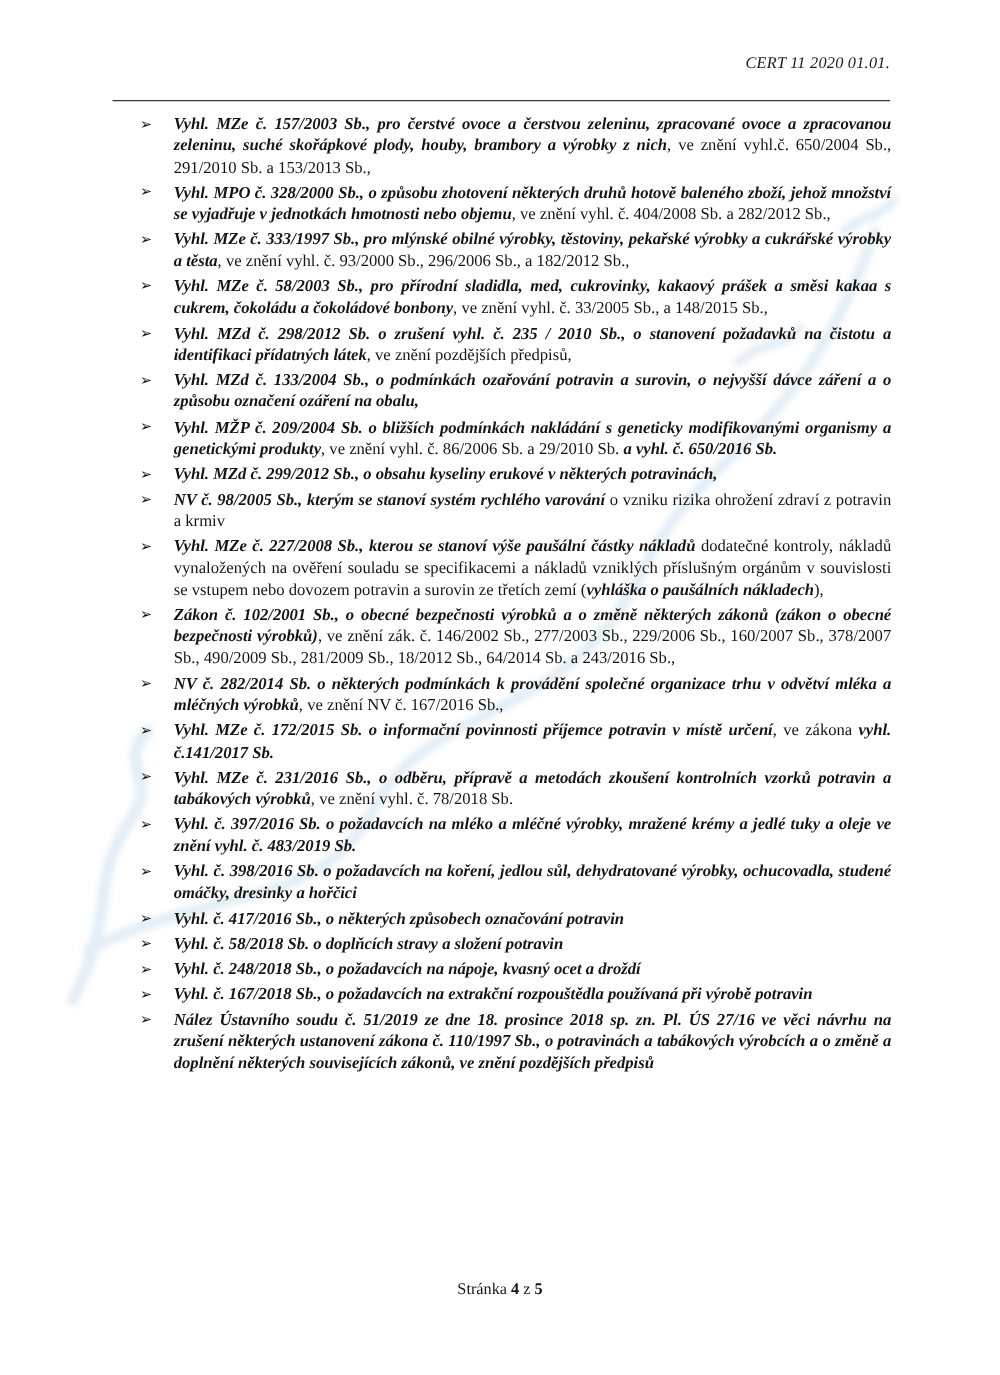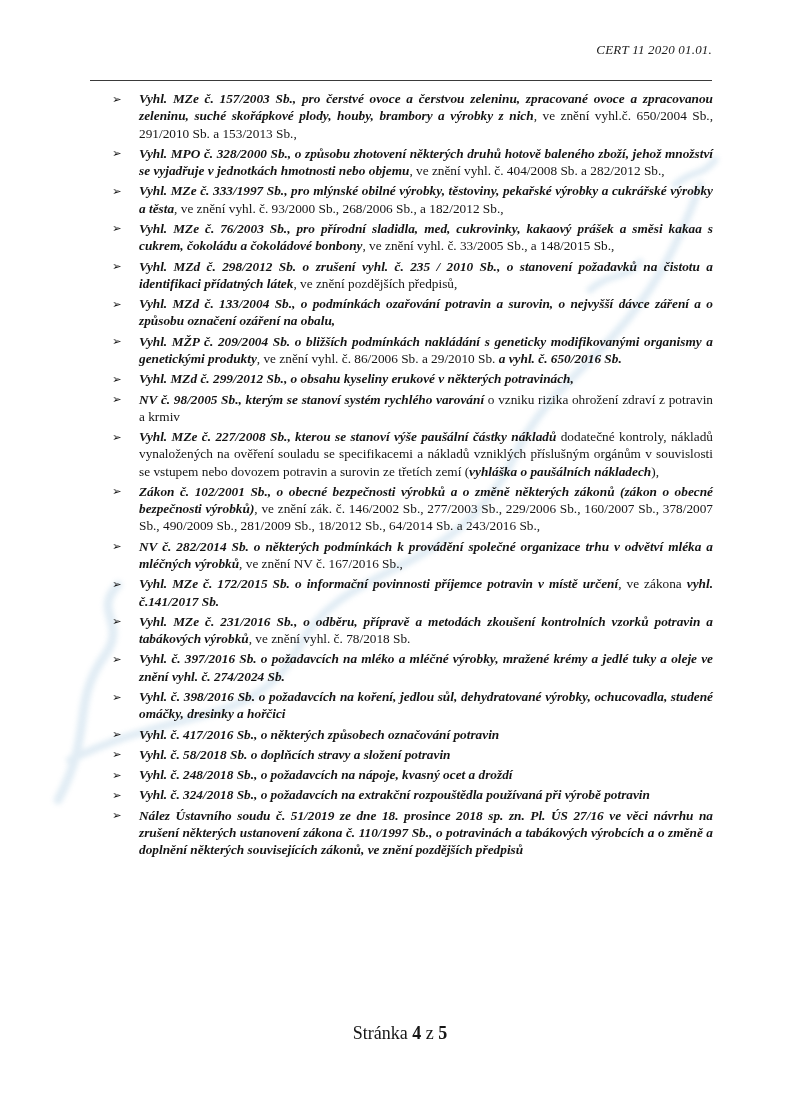--- a/index.html
+++ b/index.html
@@ -25,21 +25,21 @@
   }
   .bullet{
     flex:0 0 27px;font-size:11.5px;padding-top:1.5px;color:#111;
     font-family:"DejaVu Sans",sans-serif;
   }
   .itext{flex:1;text-align:justify;}
   .itext .b{font-weight:bold;font-style:italic;}
   .itext .r{font-weight:normal;}
   .page-footer{
     position:absolute;top:1023px;left:0;width:800px;text-align:center;
-    font-size:18px;color:#161616;
+    font-size:13px;color:#161616;
   }
   .page-footer .b{font-weight:bold;}
 </style>
 </head>
 <body>
 
 <div class="page">
 
   <svg class="watermark" viewBox="0 0 800 1100" aria-hidden="true">
     <defs>
@@ -65,25 +65,25 @@
       <li class="reg-item">
         <span class="bullet">➢</span>
         <span class="itext"><span class="b">Vyhl. MZe č. 157/2003 Sb., pro čerstvé ovoce a čerstvou zeleninu, zpracované ovoce a zpracovanou zeleninu, suché skořápkové plody, houby, brambory a výrobky z nich</span><span class="r">, ve znění vyhl.č. 650/2004 Sb., 291/2010 Sb. a 153/2013 Sb.,</span></span>
       </li>
       <li class="reg-item">
         <span class="bullet">➢</span>
         <span class="itext"><span class="b">Vyhl. MPO č. 328/2000 Sb., o způsobu zhotovení některých druhů hotově baleného zboží, jehož množství se vyjadřuje v jednotkách hmotnosti nebo objemu</span><span class="r">, ve znění vyhl. č. 404/2008 Sb. a 282/2012 Sb.,</span></span>
       </li>
       <li class="reg-item">
         <span class="bullet">➢</span>
-        <span class="itext"><span class="b">Vyhl. MZe č. 333/1997 Sb., pro mlýnské obilné výrobky, těstoviny, pekařské výrobky a cukrářské výrobky a těsta</span><span class="r">, ve znění vyhl. č. 93/2000 Sb., 268/2006 Sb., a 182/2012 Sb.,</span></span>
+        <span class="itext"><span class="b">Vyhl. MZe č. 333/1997 Sb., pro mlýnské obilné výrobky, těstoviny, pekařské výrobky a cukrářské výrobky a těsta</span><span class="r">, ve znění vyhl. č. 93/2000 Sb., 296/2006 Sb., a 182/2012 Sb.,</span></span>
       </li>
       <li class="reg-item">
         <span class="bullet">➢</span>
-        <span class="itext"><span class="b">Vyhl. MZe č. 76/2003 Sb., pro přírodní sladidla, med, cukrovinky, kakaový prášek a směsi kakaa s cukrem, čokoládu a čokoládové bonbony</span><span class="r">, ve znění vyhl. č. 33/2005 Sb., a 148/2015 Sb.,</span></span>
+        <span class="itext"><span class="b">Vyhl. MZe č. 58/2003 Sb., pro přírodní sladidla, med, cukrovinky, kakaový prášek a směsi kakaa s cukrem, čokoládu a čokoládové bonbony</span><span class="r">, ve znění vyhl. č. 33/2005 Sb., a 148/2015 Sb.,</span></span>
       </li>
       <li class="reg-item">
         <span class="bullet">➢</span>
         <span class="itext"><span class="b">Vyhl. MZd č. 298/2012 Sb. o zrušení vyhl. č. 235 / 2010 Sb., o stanovení požadavků na čistotu a identifikaci přídatných látek</span><span class="r">, ve znění pozdějších předpisů,</span></span>
       </li>
       <li class="reg-item">
         <span class="bullet">➢</span>
         <span class="itext"><span class="b">Vyhl. MZd č. 133/2004 Sb., o podmínkách ozařování potravin a surovin, o nejvyšší dávce záření a o způsobu označení ozáření na obalu,</span></span>
       </li>
       <li class="reg-item">
@@ -113,41 +113,41 @@
       <li class="reg-item">
         <span class="bullet">➢</span>
         <span class="itext"><span class="b">Vyhl. MZe č. 172/2015 Sb. o informační povinnosti příjemce potravin v místě určení</span><span class="r">, ve zákona </span><span class="b">vyhl. č.141/2017 Sb.</span></span>
       </li>
       <li class="reg-item">
         <span class="bullet">➢</span>
         <span class="itext"><span class="b">Vyhl. MZe č. 231/2016 Sb., o odběru, přípravě a metodách zkoušení kontrolních vzorků potravin a tabákových výrobků</span><span class="r">, ve znění vyhl. č. 78/2018 Sb.</span></span>
       </li>
       <li class="reg-item">
         <span class="bullet">➢</span>
-        <span class="itext"><span class="b">Vyhl. č. 397/2016 Sb. o požadavcích na mléko a mléčné výrobky, mražené krémy a jedlé tuky a oleje ve znění vyhl. č. 274/2024 Sb.</span></span>
+        <span class="itext"><span class="b">Vyhl. č. 397/2016 Sb. o požadavcích na mléko a mléčné výrobky, mražené krémy a jedlé tuky a oleje ve znění vyhl. č. 483/2019 Sb.</span></span>
       </li>
       <li class="reg-item">
         <span class="bullet">➢</span>
         <span class="itext"><span class="b">Vyhl. č. 398/2016 Sb. o požadavcích na koření, jedlou sůl, dehydratované výrobky, ochucovadla, studené omáčky, dresinky a hořčici</span></span>
       </li>
       <li class="reg-item">
         <span class="bullet">➢</span>
         <span class="itext"><span class="b">Vyhl. č. 417/2016 Sb., o některých způsobech označování potravin</span></span>
       </li>
       <li class="reg-item">
         <span class="bullet">➢</span>
         <span class="itext"><span class="b">Vyhl. č. 58/2018 Sb. o doplňcích stravy a složení potravin</span></span>
       </li>
       <li class="reg-item">
         <span class="bullet">➢</span>
         <span class="itext"><span class="b">Vyhl. č. 248/2018 Sb., o požadavcích na nápoje, kvasný ocet a droždí</span></span>
       </li>
       <li class="reg-item">
         <span class="bullet">➢</span>
-        <span class="itext"><span class="b">Vyhl. č. 324/2018 Sb., o požadavcích na extrakční rozpouštědla používaná při výrobě potravin</span></span>
+        <span class="itext"><span class="b">Vyhl. č. 167/2018 Sb., o požadavcích na extrakční rozpouštědla používaná při výrobě potravin</span></span>
       </li>
       <li class="reg-item">
         <span class="bullet">➢</span>
         <span class="itext"><span class="b">Nález Ústavního soudu č. 51/2019 ze dne 18. prosince 2018 sp. zn. Pl. ÚS 27/16 ve věci návrhu na zrušení některých ustanovení zákona č. 110/1997 Sb., o potravinách a tabákových výrobcích a o změně a doplnění některých souvisejících zákonů, ve znění pozdějších předpisů</span></span>
       </li>
     </ul>
 
   <div class="page-footer">
     <span><span class="r">Stránka </span><span class="b">4</span><span class="r"> z </span><span class="b">5</span></span>
   </div>

